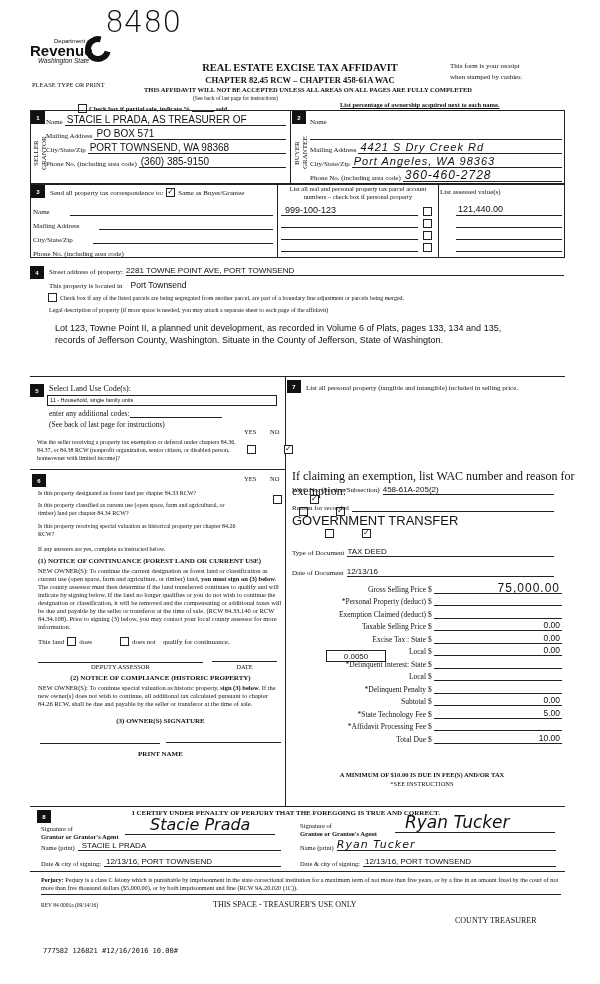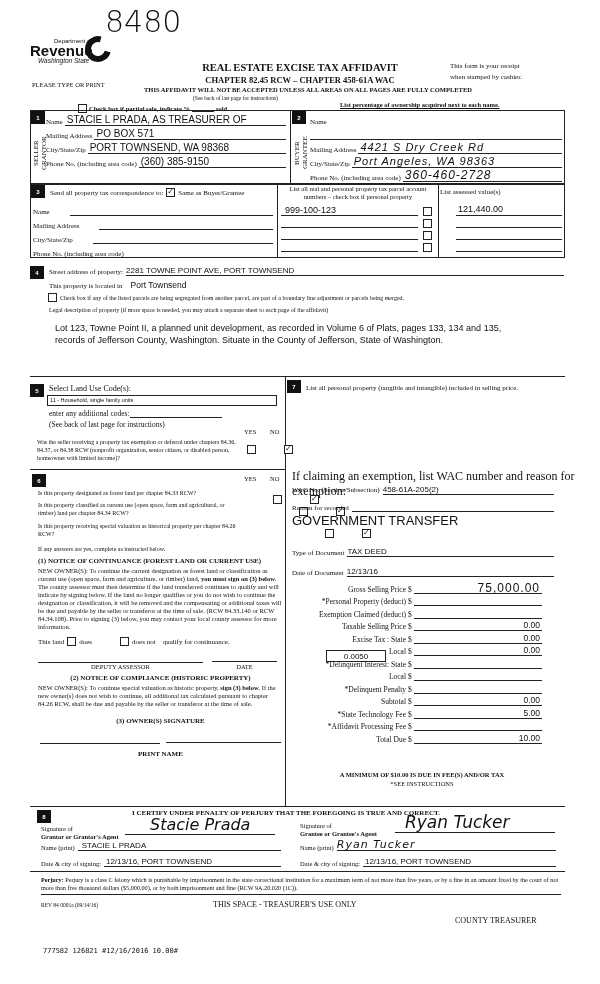--- a/index.html
+++ b/index.html
@@ -249,21 +249,21 @@
   <span>Type of Document</span>
   <span class="sans" style="flex:1;border-bottom:1px solid #222;margin-left:3px;font-size:8px;line-height:9px;">TAX DEED</span>
 </div>
 <div class="abs" style="left:292px;top:566px;width:262px;display:flex;align-items:flex-end;font-size:7px;height:11px;">
   <span>Date of Document</span>
   <span class="sans" style="flex:1;border-bottom:1px solid #222;margin-left:3px;font-size:8px;line-height:9px;">12/13/16</span>
 </div>
 
 <div class="abs sans box" style="left:326px;top:650px;width:60px;height:12px;font-size:8px;text-align:center;line-height:11px;">0.0050</div>
 
-<div class="abs" style="left:278px;top:581px;width:264px;">
+<div class="abs" style="left:298px;top:581px;width:264px;">
   <div class="tax-row">
       <span class="tl">Gross Selling Price</span>
       <span class="ds">$</span>
       <span class="tv hand" style="font-size:12px;font-style:normal;">75,000.00</span>
     </div>
   <div class="tax-row">
       <span class="tl">*Personal Property (deduct)</span>
       <span class="ds">$</span>
       <span class="tv"></span>
     </div>

